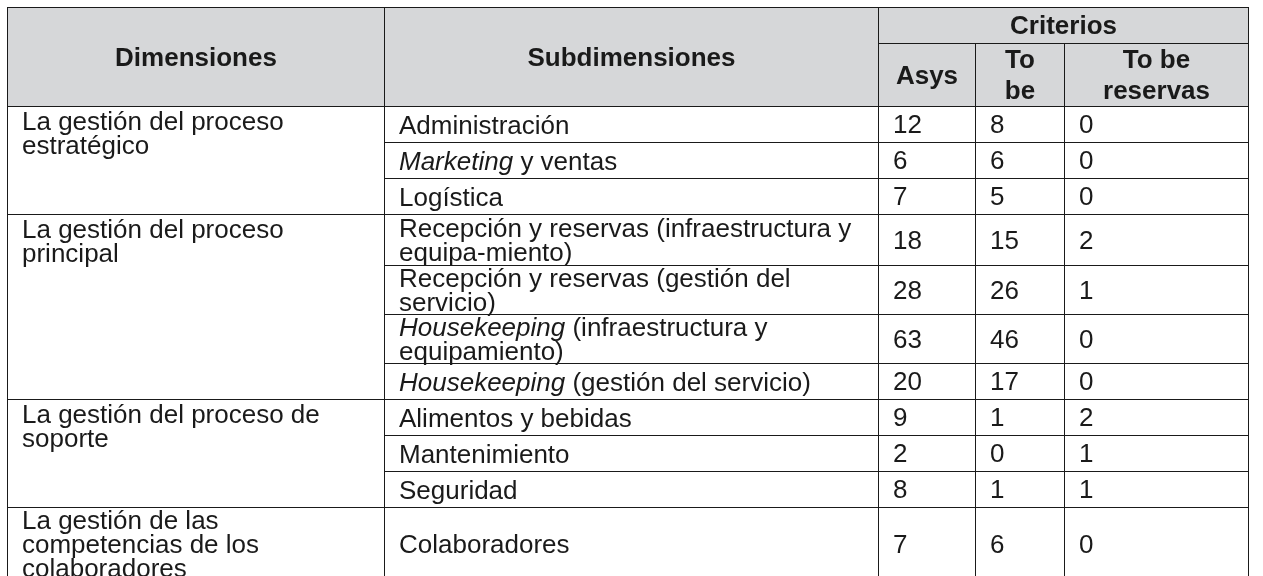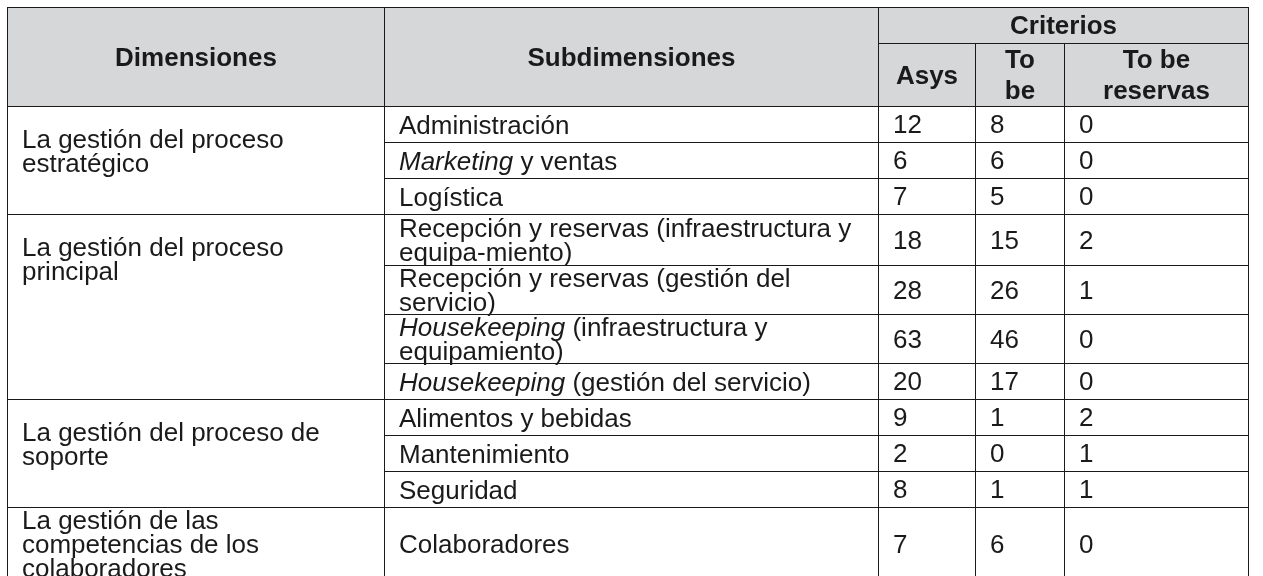--- a/index.html
+++ b/index.html
@@ -4,21 +4,21 @@
 <style>
   html, body { margin:0; padding:0; background:#ffffff; }
   body { width:1263px; height:576px; position:relative; overflow:hidden;
          font-family:"Liberation Sans", sans-serif; color:#1a1a1a; }
   table { position:absolute; left:7px; top:7px; width:1241px; border-collapse:collapse;
           table-layout:fixed; font-size:26px; }
   td, th { border:1.5px solid #1a1a1a; padding:0 14px; vertical-align:middle; }
   th { background:#d6d7d9; font-weight:bold; text-align:center; }
   thead tr.h1 th { height:35px; }
   thead tr.h2 th { height:36px; }
-  td.dim { vertical-align:top; padding-top:20px; line-height:24px; }
+  td.dim { vertical-align:top; padding-top:2px; line-height:24px; }
   td.sub { line-height:24px;margin-top:48px; }
   td.num { }
   tbody tr { height:36px; }
   tbody tr.tall { height:51px; }
   tbody tr.total td { font-weight:bold; height:33px; }
   tbody tr.total td.lbl { padding-left:14px; }
   td.dim.lastgrp { vertical-align:middle; padding-top:0; }
   i { font-style:italic; }
 </style>
 </head>

